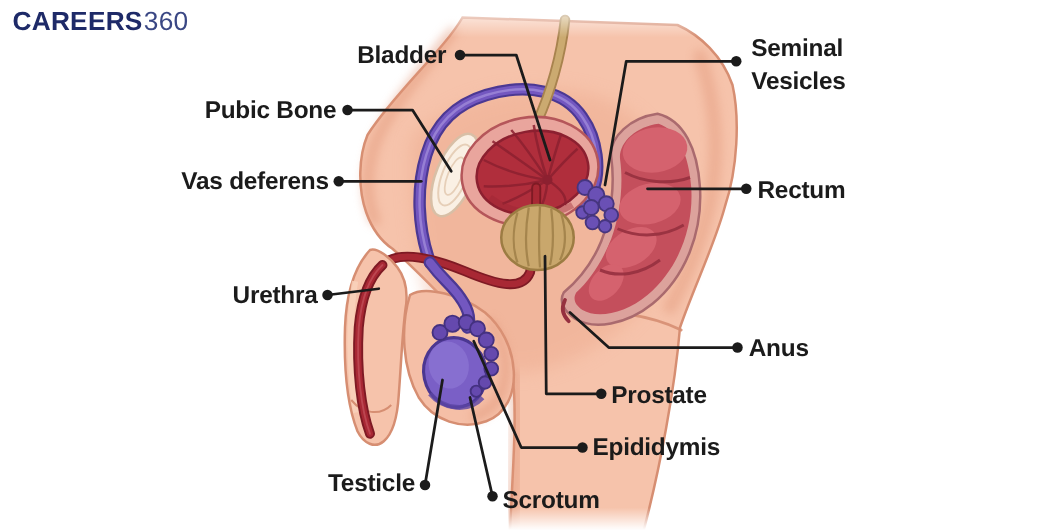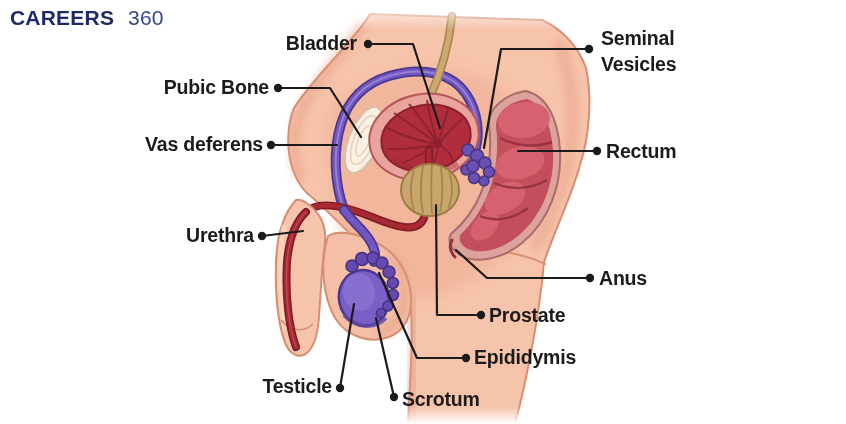--- a/index.html
+++ b/index.html
@@ -1,21 +1,21 @@
 <!DOCTYPE html>
 <html><head>
 <meta charset="utf-8">
 <style>
   html,body{margin:0;padding:0;background:#fff;}
   .stage{position:relative;width:846px;height:424px;background:#ffffff;overflow:hidden;
          font-family:"Liberation Sans",sans-serif;}
   .brand{position:absolute;top:7px;left:10px;font-size:21px;line-height:22px;
          letter-spacing:.2px;user-select:none;white-space:nowrap;}
   .brand-main{font-weight:800;color:#1e2a68;}
-  .brand-suffix{font-weight:400;color:#3a4784;margin-left:14px;}
+  .brand-suffix{font-weight:400;color:#3a4784;margin-left:1px;}
   svg.diagram{position:absolute;left:0;top:0;}
   .lbl{font-family:"Liberation Sans",sans-serif;font-weight:700;font-size:19.5px;
        fill:#1b1b1b;letter-spacing:-.2px;}
   .end{text-anchor:end}.start{text-anchor:start}
   .leader{fill:none;stroke:#1b1b1b;stroke-width:2.2;stroke-linejoin:round;stroke-linecap:round;}
   .dot{fill:#1b1b1b;}
   .skin{fill:#f6c3ab;stroke:#d68e72;stroke-width:2;}
   .shade{stroke:#e2987a;fill:none;stroke-linecap:round;}
 </style>
 </head>

